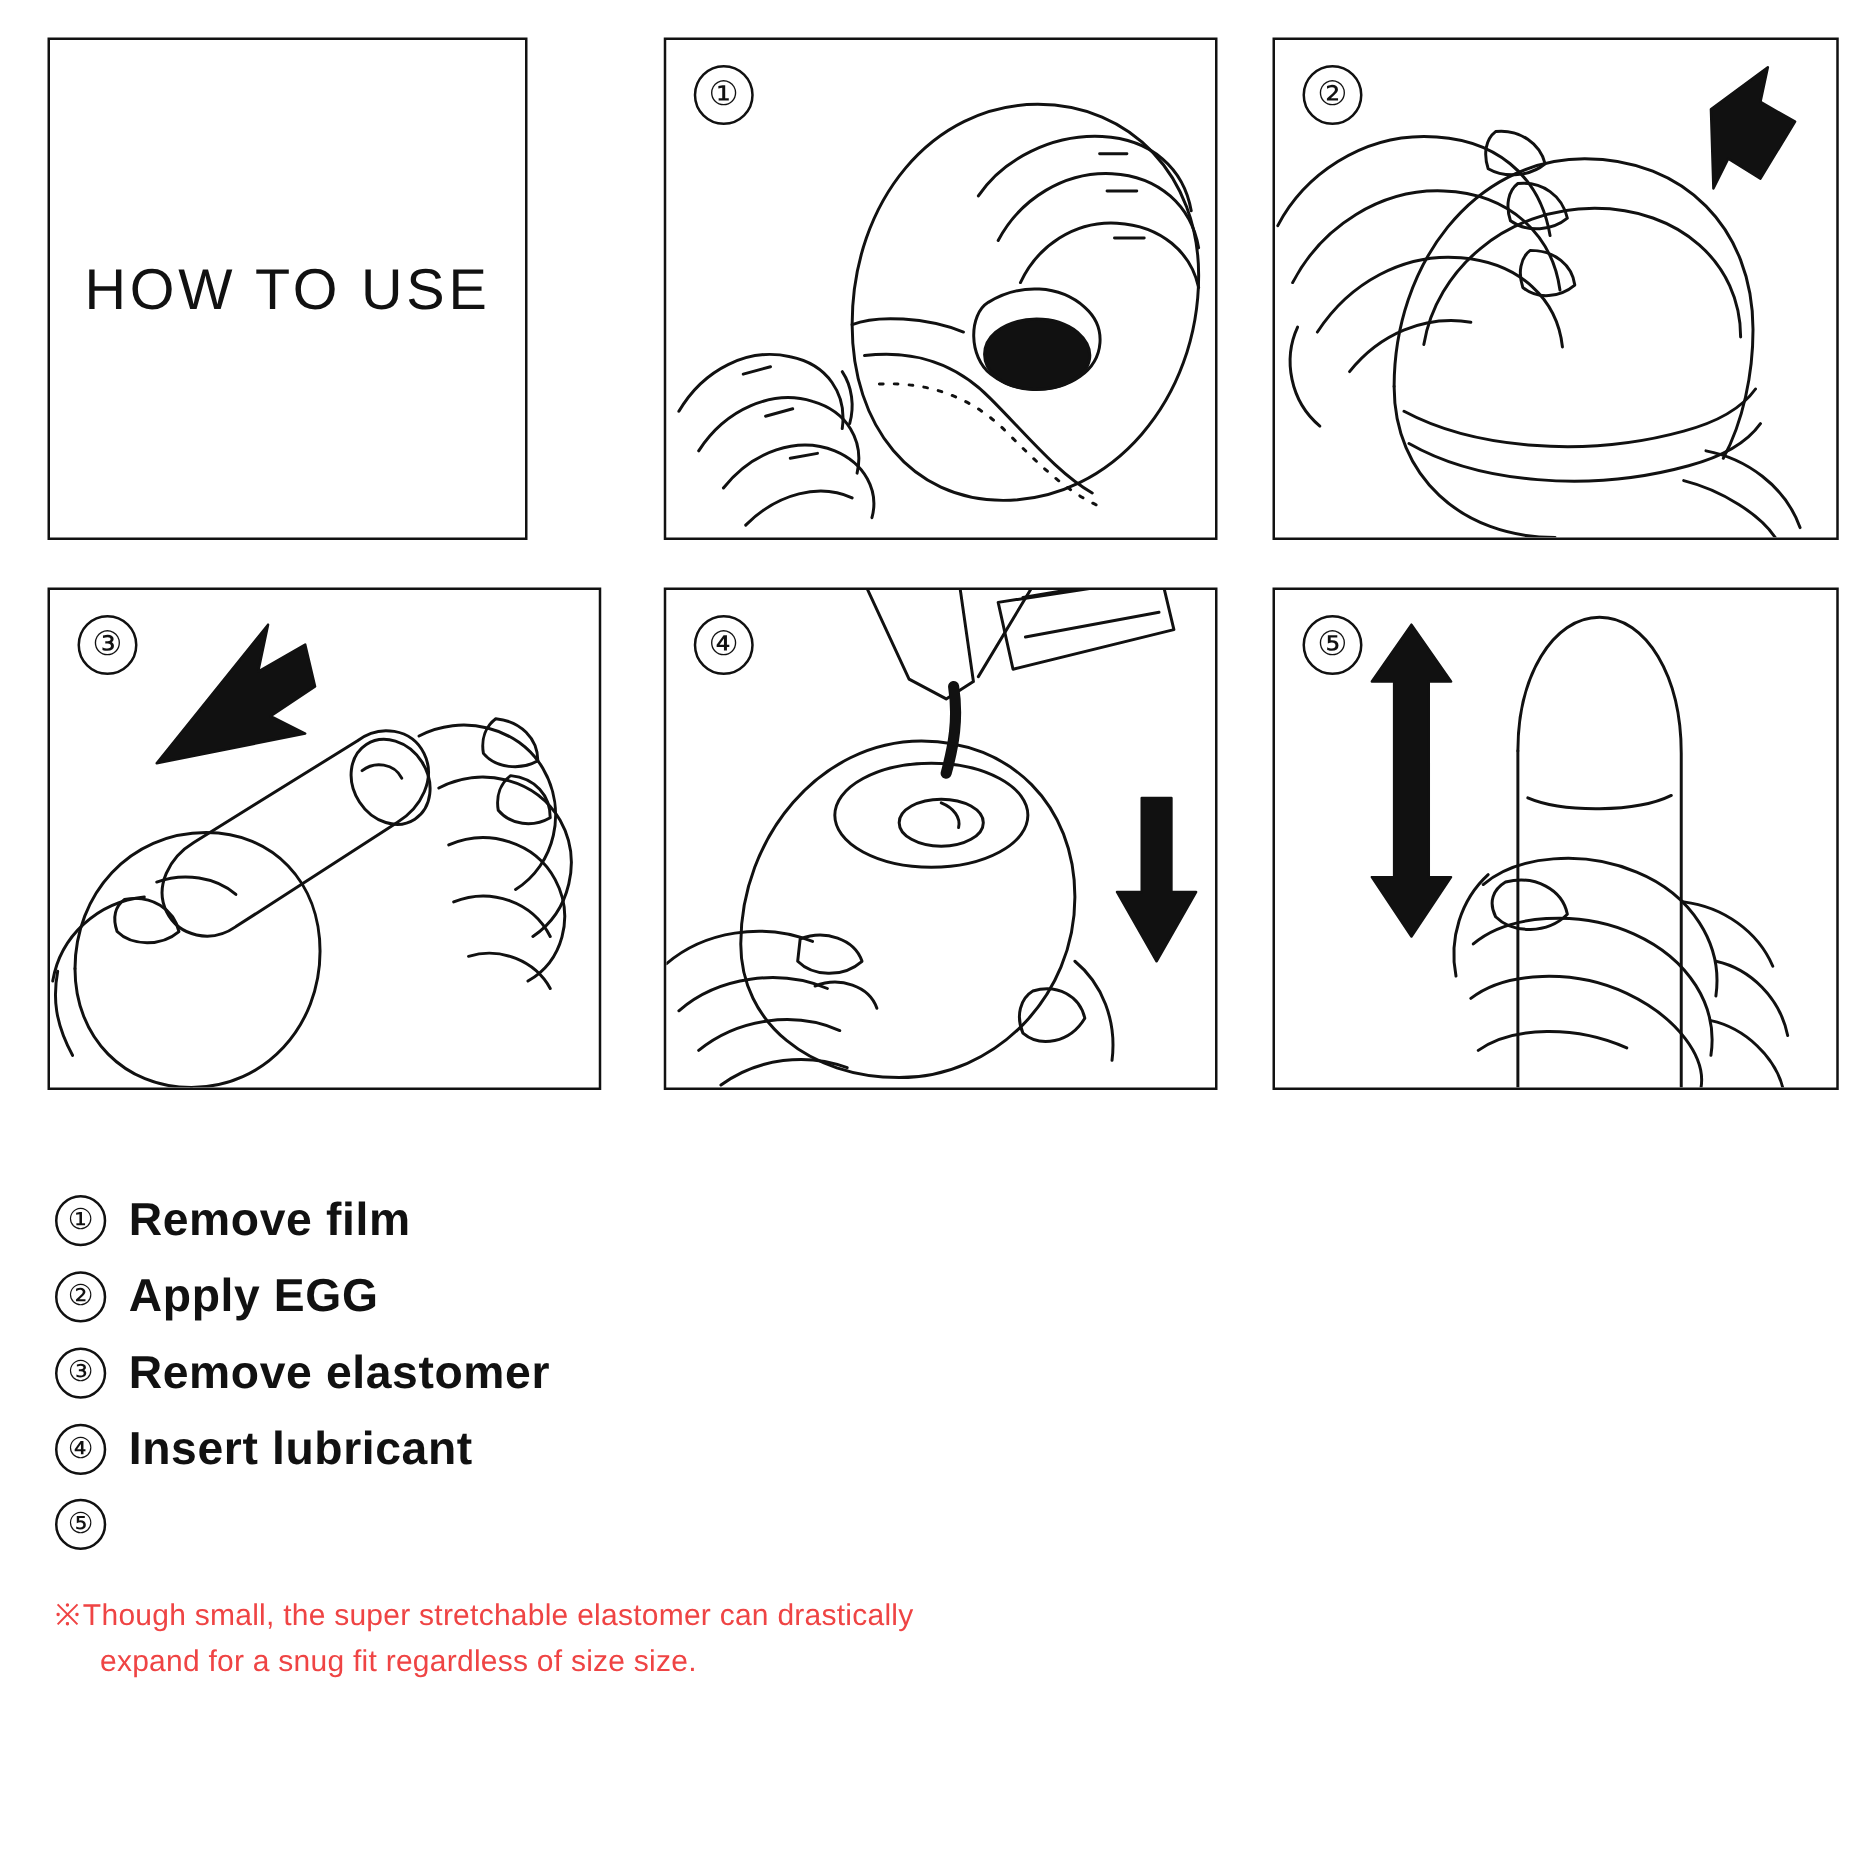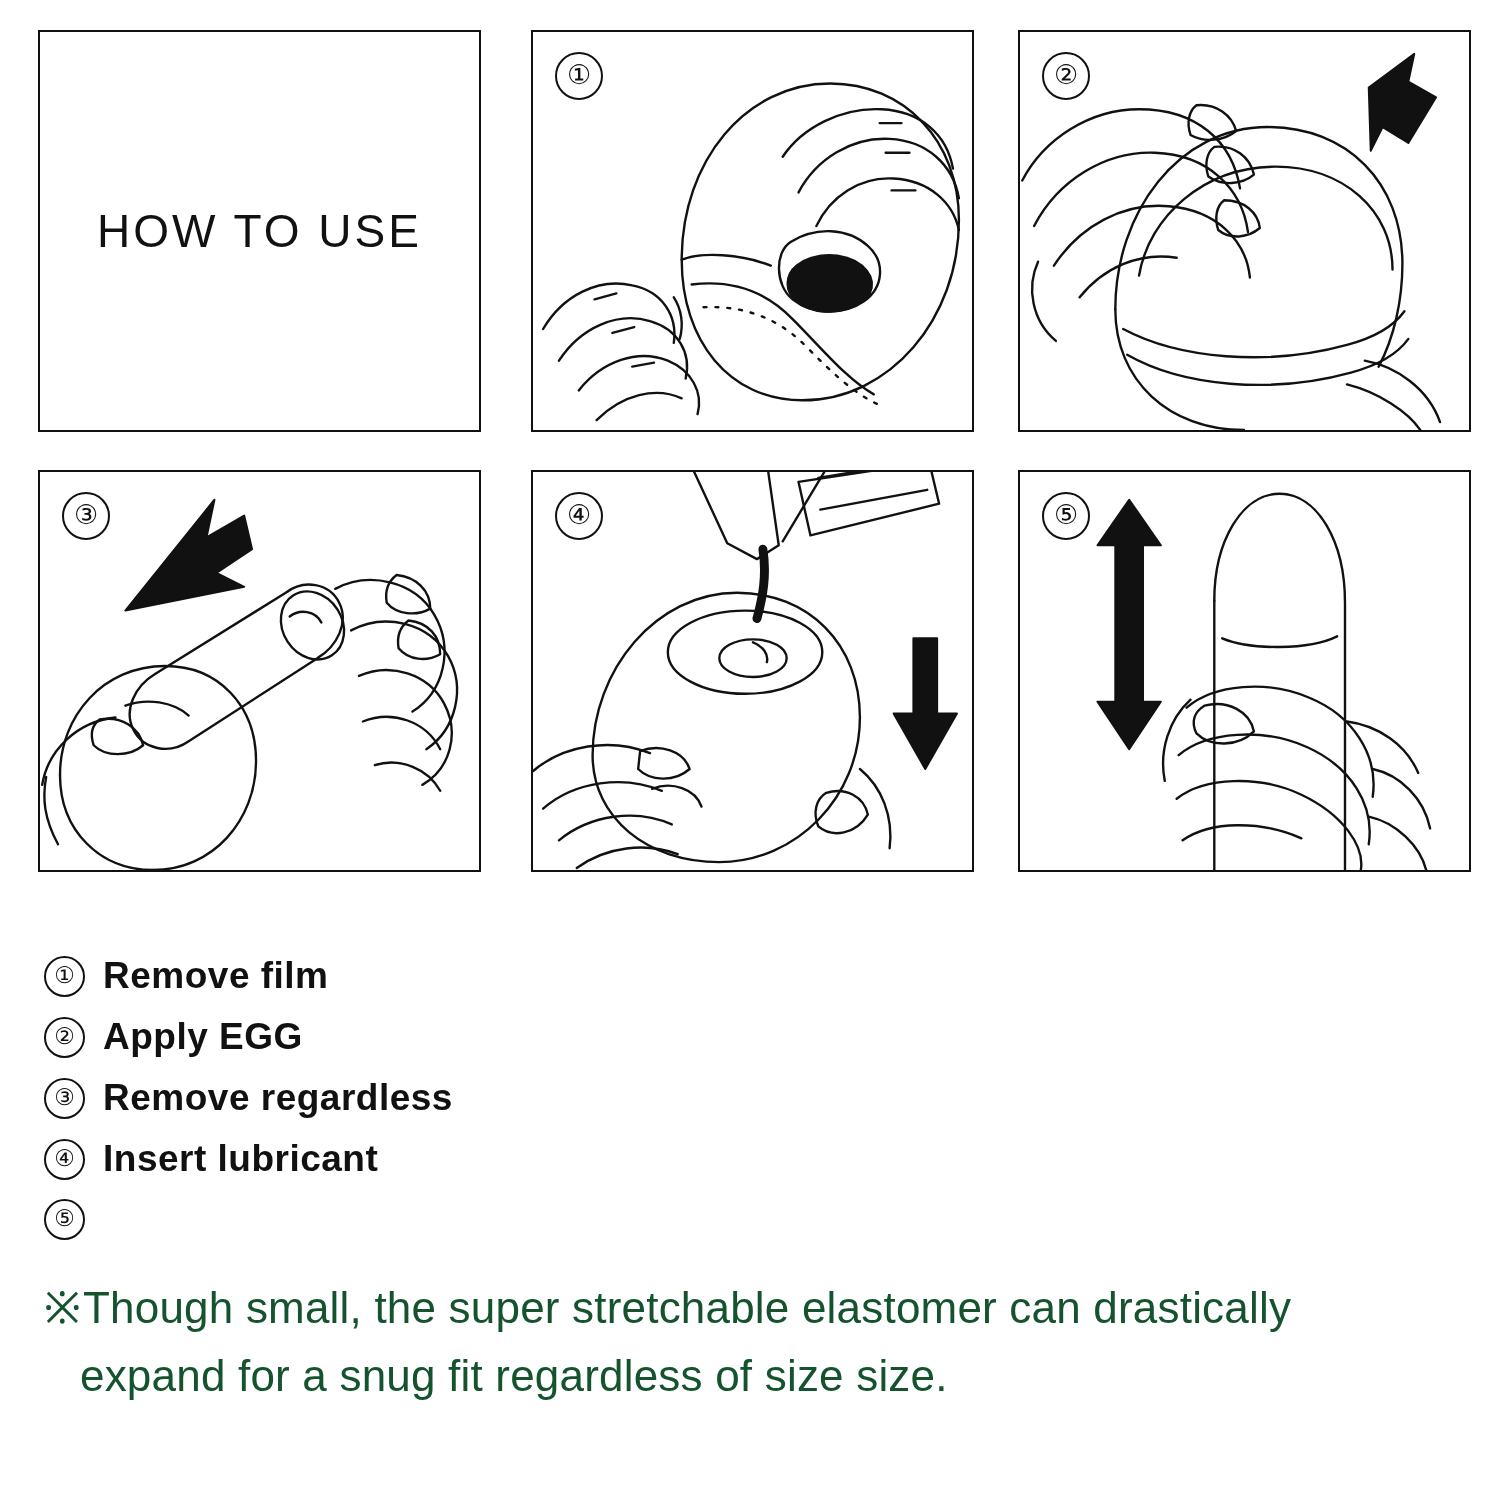--- a/index.html
+++ b/index.html
@@ -23,21 +23,21 @@
   }
 
   
   .panel {
     position: absolute;
     border: 2px solid #111;
     background: #fff;
     box-sizing: border-box;
     overflow: hidden;
   }
-  .p1 { left: 38px;   top: 30px;  width: 443px; height: 402px; }
+  .p1 { left: 38px;   top: 30px;  width: 384px; height: 402px; }
   .p2 { left: 531px;  top: 30px;  width: 443px; height: 402px; }
   .p3 { left: 1018px; top: 30px;  width: 453px; height: 402px; }
   .p4 { left: 38px;   top: 470px; width: 443px; height: 402px; }
   .p5 { left: 531px;  top: 470px; width: 443px; height: 402px; }
   .p6 { left: 1018px; top: 470px; width: 453px; height: 402px; }
 
   .title-text {
     position: absolute;
     left: 0; right: 0;
     top: 50%;
@@ -92,23 +92,23 @@
     color: #111;
   }
   .legend-label {
     font-size: 37px;
     color: #111;
     letter-spacing: 0.5px;
     font-weight: bold;
   }
   .note {
     margin-top: 34px;
-    font-size: 44px;
+    font-size: 24px;
     line-height: 1.55;
-    color: #14532d;
+    color: #ef4444;
     letter-spacing: 0.2px;
   }
   .note .mark { margin-right: 2px; }
   .note .line2 { display: block; padding-left: 36px; }
 </style>
 </head>
 <body>
 
 <div class="sheet">
 
@@ -283,21 +283,21 @@
       <div class="legend-label">Remove film</div>
     </div>
 
     <div class="legend-row">
       <div class="legend-circle">②</div>
       <div class="legend-label">Apply EGG</div>
     </div>
 
     <div class="legend-row">
       <div class="legend-circle">③</div>
-      <div class="legend-label">Remove regardless</div>
+      <div class="legend-label">Remove elastomer</div>
     </div>
 
     <div class="legend-row">
       <div class="legend-circle">④</div>
       <div class="legend-label">Insert lubricant</div>
     </div>
 
     <div class="legend-row">
       <div class="legend-circle">⑤</div>
     </div>

